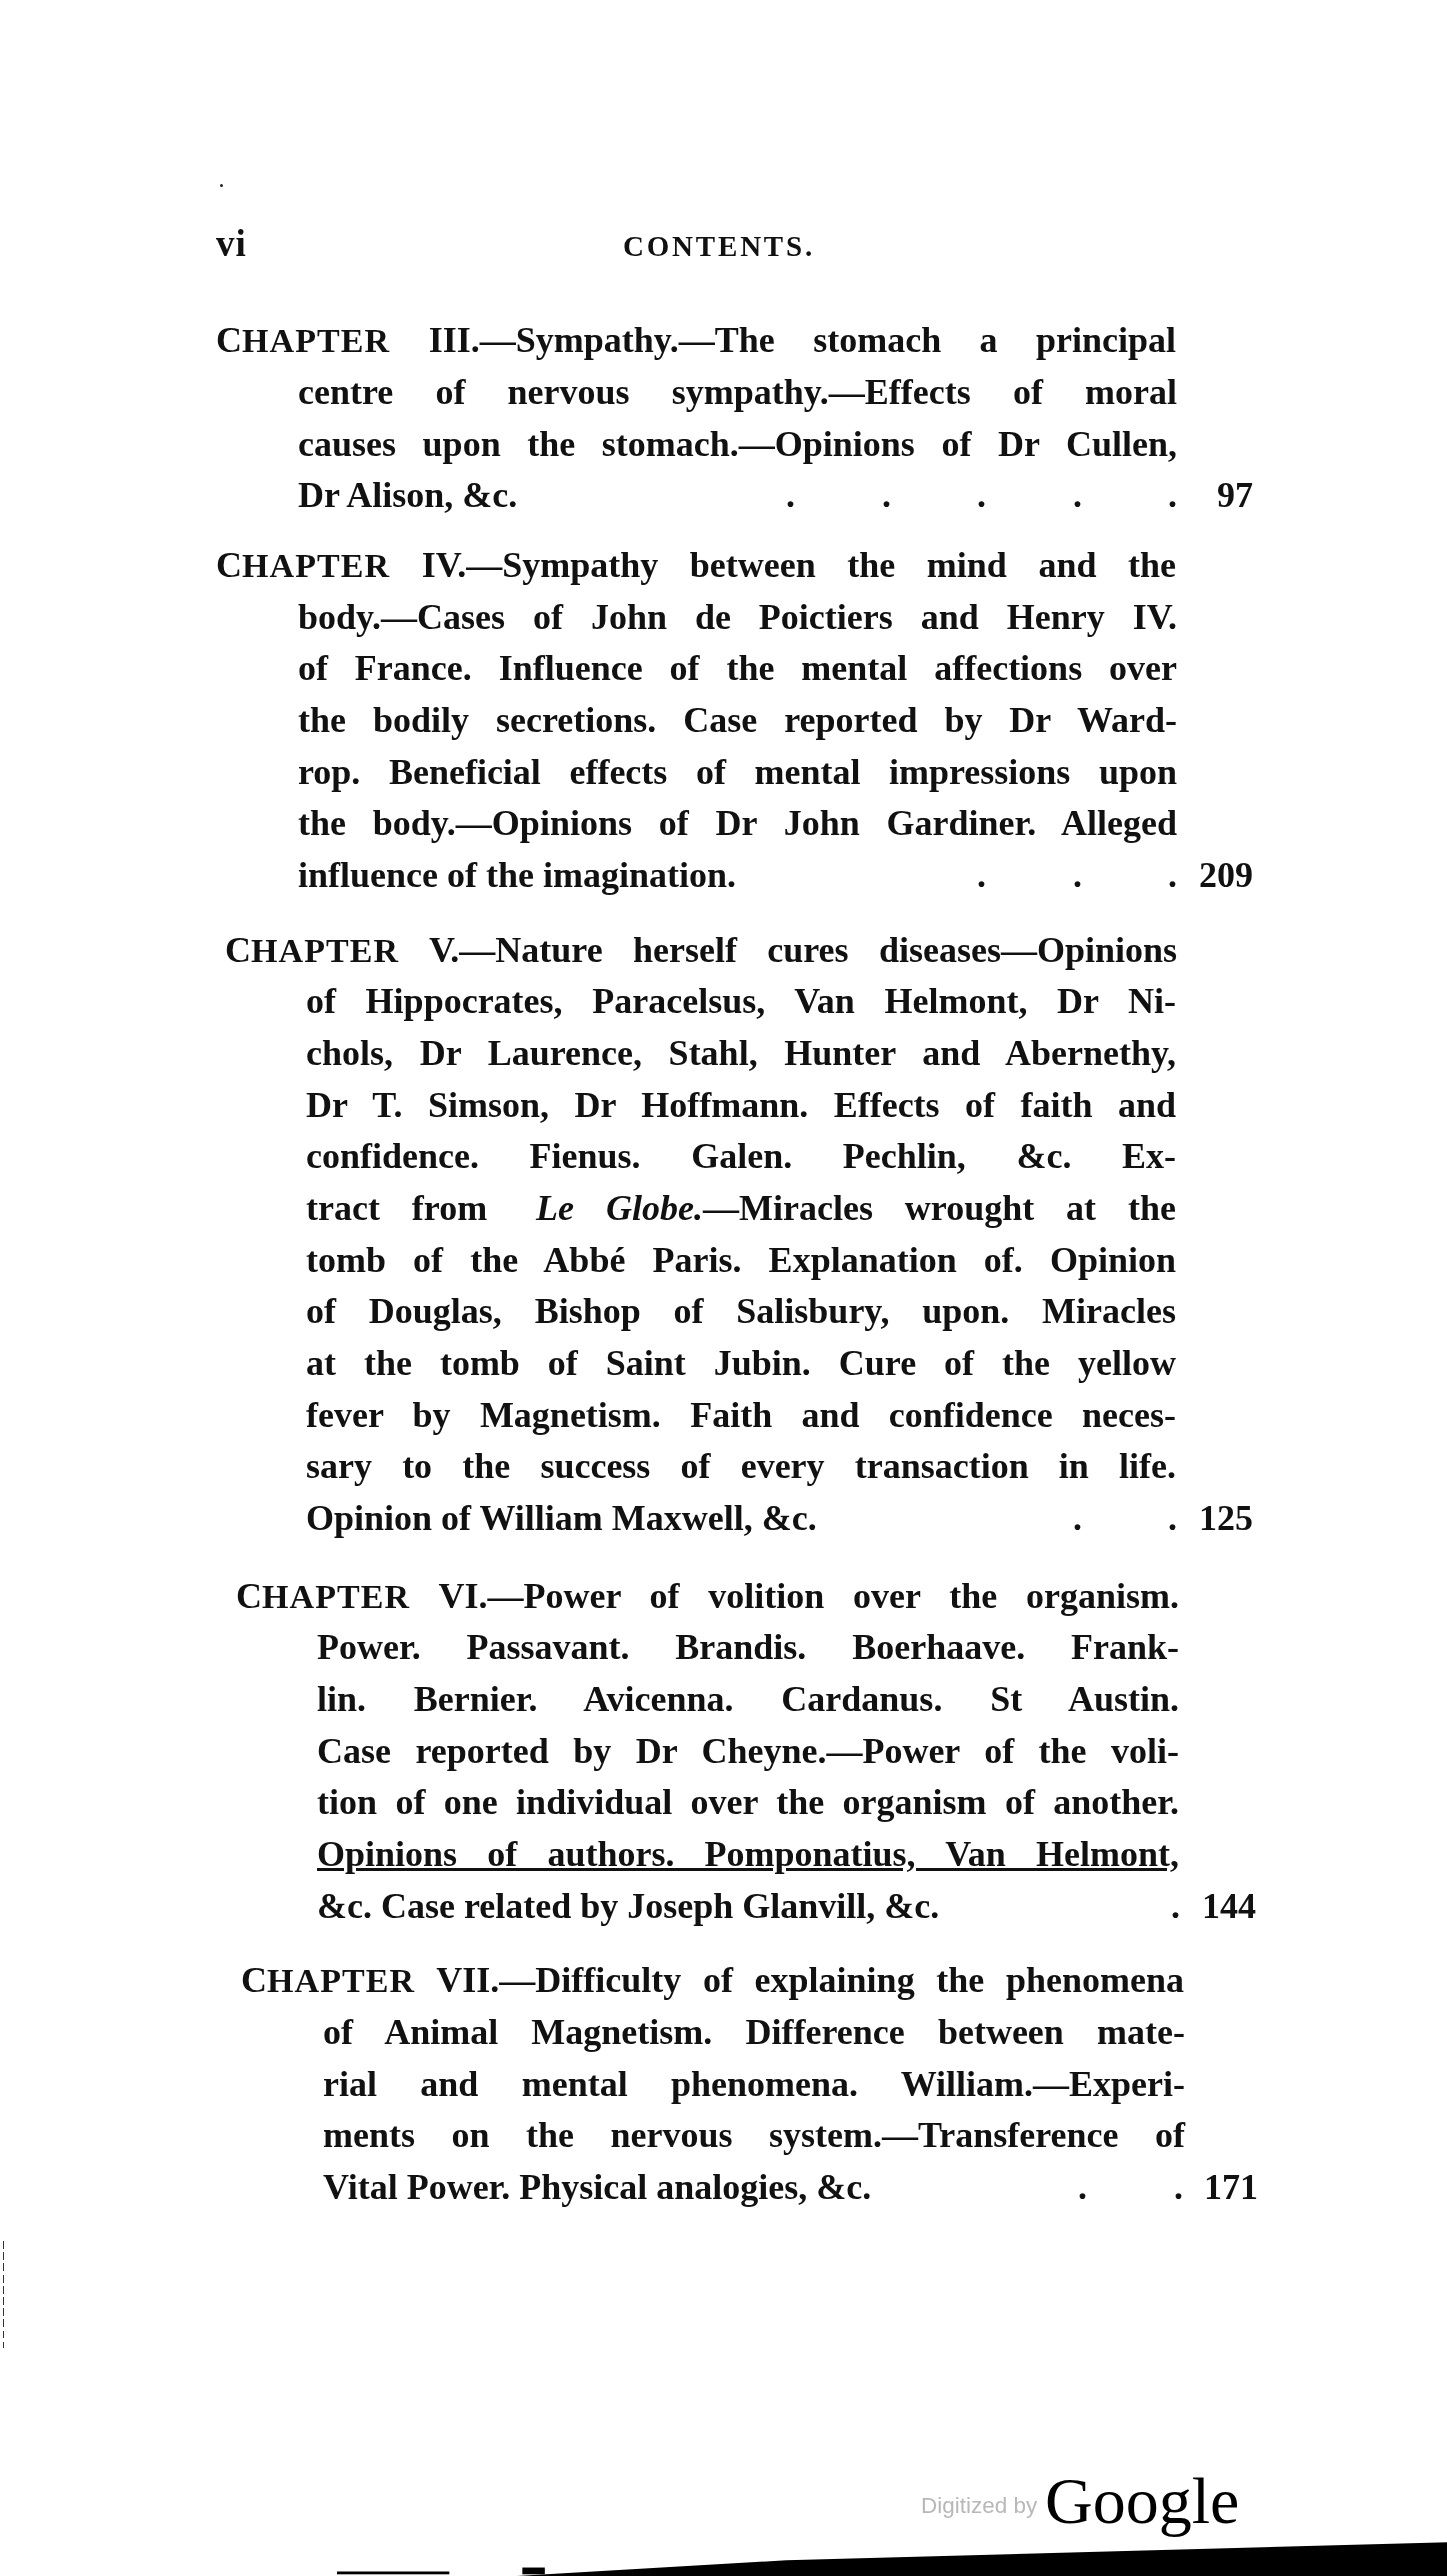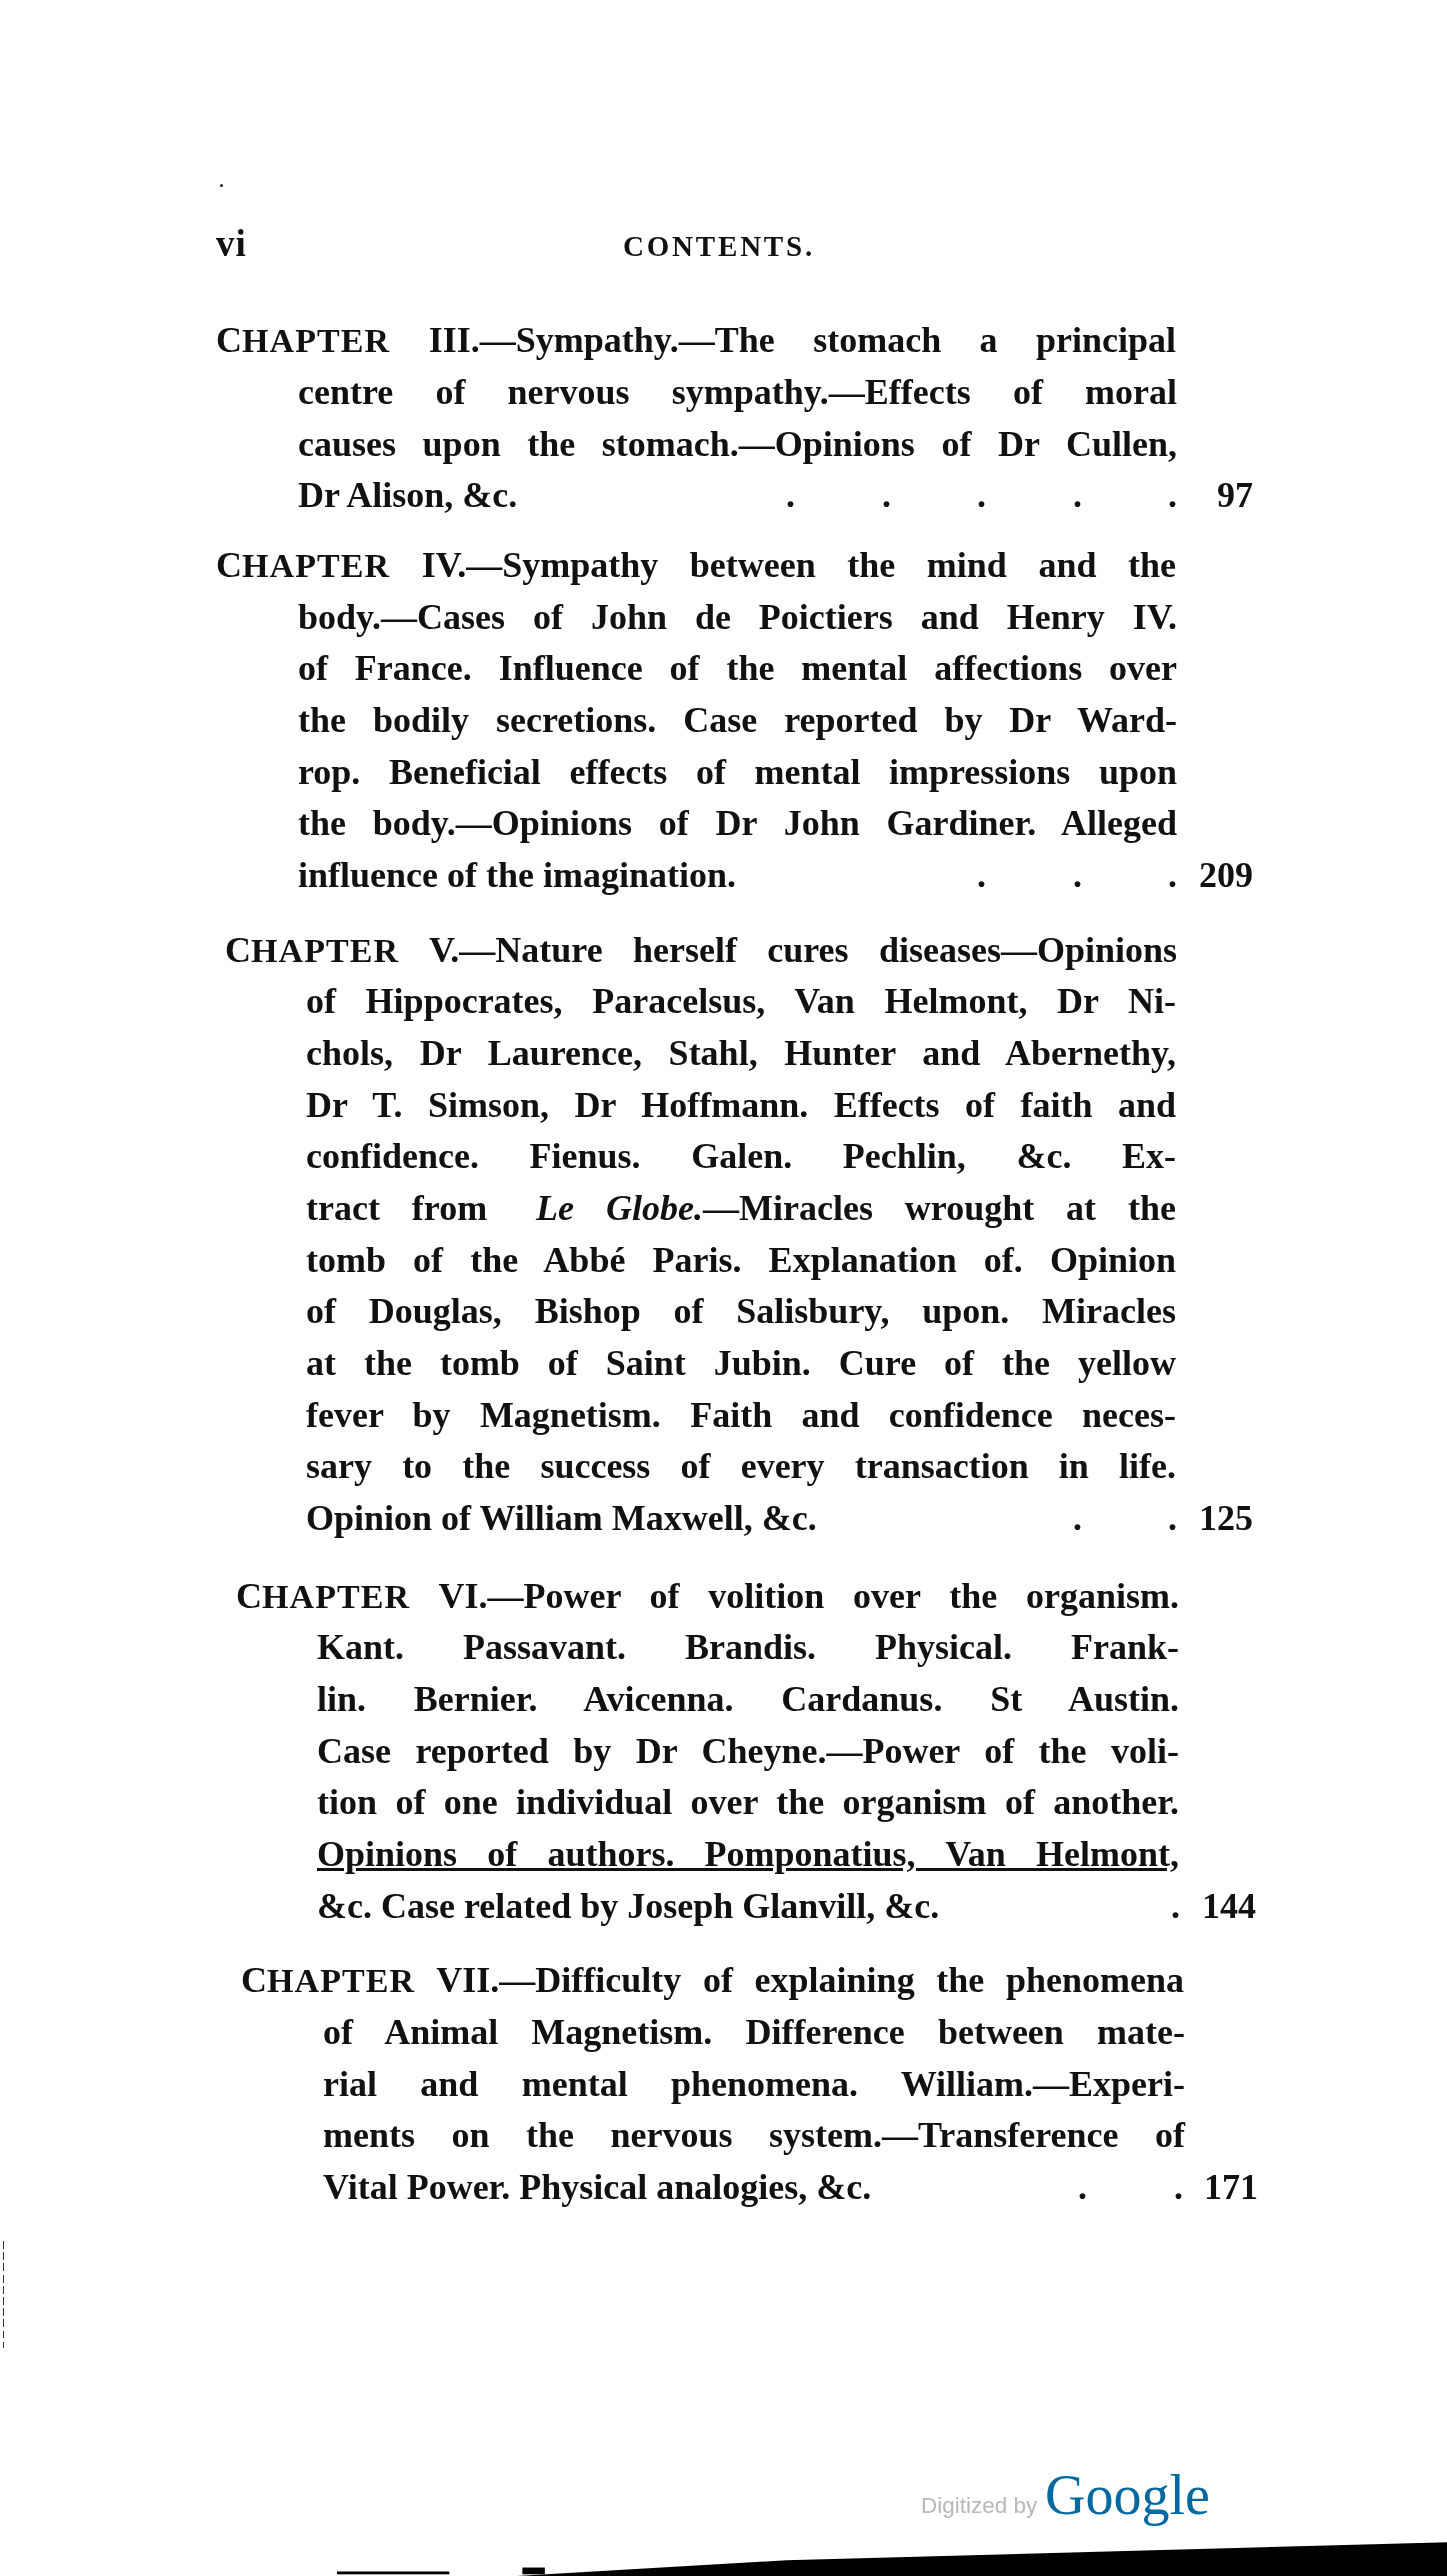--- a/index.html
+++ b/index.html
@@ -29,21 +29,21 @@
   .pageno { position: absolute; text-align: right; width: 79px; }
   .it { font-style: italic; margin-left: 17px; }
   .footer-digitized {
     position: absolute; left: 921px; top: 2493px;
     font-family: "Liberation Sans", "DejaVu Sans", sans-serif;
     font-size: 22.5px; color: #b8b8b8;
   }
   .footer-google {
     position: absolute; left: 1045px; top: 2463px;
     font-family: "Liberation Serif", "DejaVu Serif", serif;
-    font-size: 56px; color: #0369a1;
+    font-size: 66px; color: #000000;
   }
   .scan-edge {
     position: absolute; left: 0; bottom: 0; width: 1448px; height: 79px;
   }
   .gutter-line {
     position: absolute; left: 3.4px; top: 2241px; width: 1.1px; height: 107px;
     background: repeating-linear-gradient(#333 0 7.9px, transparent 7.9px 11.2px);
   }
 </style>
 </head>
@@ -93,21 +93,21 @@
         <div class="line" style="left: 306px; top: 1337px; width: 870px;"><span>at the tomb of Saint Jubin. Cure of the yellow</span></div>
         <div class="line" style="left: 306px; top: 1389px; width: 870px;"><span>fever by Magnetism. Faith and confidence neces-</span></div>
         <div class="line" style="left: 306px; top: 1440px; width: 870px;"><span>sary to the success of every transaction in life.</span></div>
         <div class="line last" style="left: 306px; top: 1492px;"><span>Opinion of William Maxwell, &amp;c.</span></div>
         <span class="dot" style="left: 1168px; top: 1492px; line-height: 52px;">.</span>
         <span class="dot" style="left: 1073px; top: 1492px; line-height: 52px;">.</span>
         <span class="pageno" style="left: 1174px; top: 1492px; line-height: 52px; text-align: right;">125</span>
       </div>
       <div class="entry" style="left: 0px; top: 0px;">
         <div class="line" style="left: 236px; top: 1570px; width: 943px;"><span><span>C</span><span class="sc">HAPTER</span></span><span> VI.</span><span>—Power of volition over the organism.</span></div>
-        <div class="line" style="left: 317px; top: 1621px; width: 862px;"><span>Kant. Passavant. Brandis. Physical. Frank-</span></div>
+        <div class="line" style="left: 317px; top: 1621px; width: 862px;"><span>Power. Passavant. Brandis. Boerhaave. Frank-</span></div>
         <div class="line" style="left: 317px; top: 1673px; width: 862px;"><span>lin. Bernier. Avicenna. Cardanus. St Austin.</span></div>
         <div class="line" style="left: 317px; top: 1725px; width: 862px;"><span>Case reported by Dr Cheyne.—Power of the voli-</span></div>
         <div class="line" style="left: 317px; top: 1776px; width: 862px;"><span>tion of one individual over the organism of another.</span></div>
         <div class="line" style="left: 317px; top: 1828px; width: 862px; text-decoration: underline;"><span>Opinions of authors. Pomponatius, Van Helmont,</span></div>
         <div class="line last" style="left: 317px; top: 1880px;"><span>&amp;c. Case related by Joseph Glanvill, &amp;c.</span></div>
         <span class="dot" style="left: 1171px; top: 1880px; line-height: 52px;">.</span>
         <span class="pageno" style="left: 1177px; top: 1880px; line-height: 52px;">144</span>
       </div>
       <div class="entry" style="left: 0px; top: 0px;">
         <div class="line" style="left: 241px; top: 1954px; width: 943px;"><span><span>C</span><span class="sc">HAPTER</span></span><span> VII.</span><span>—Difficulty of explaining the phenomena</span></div>

